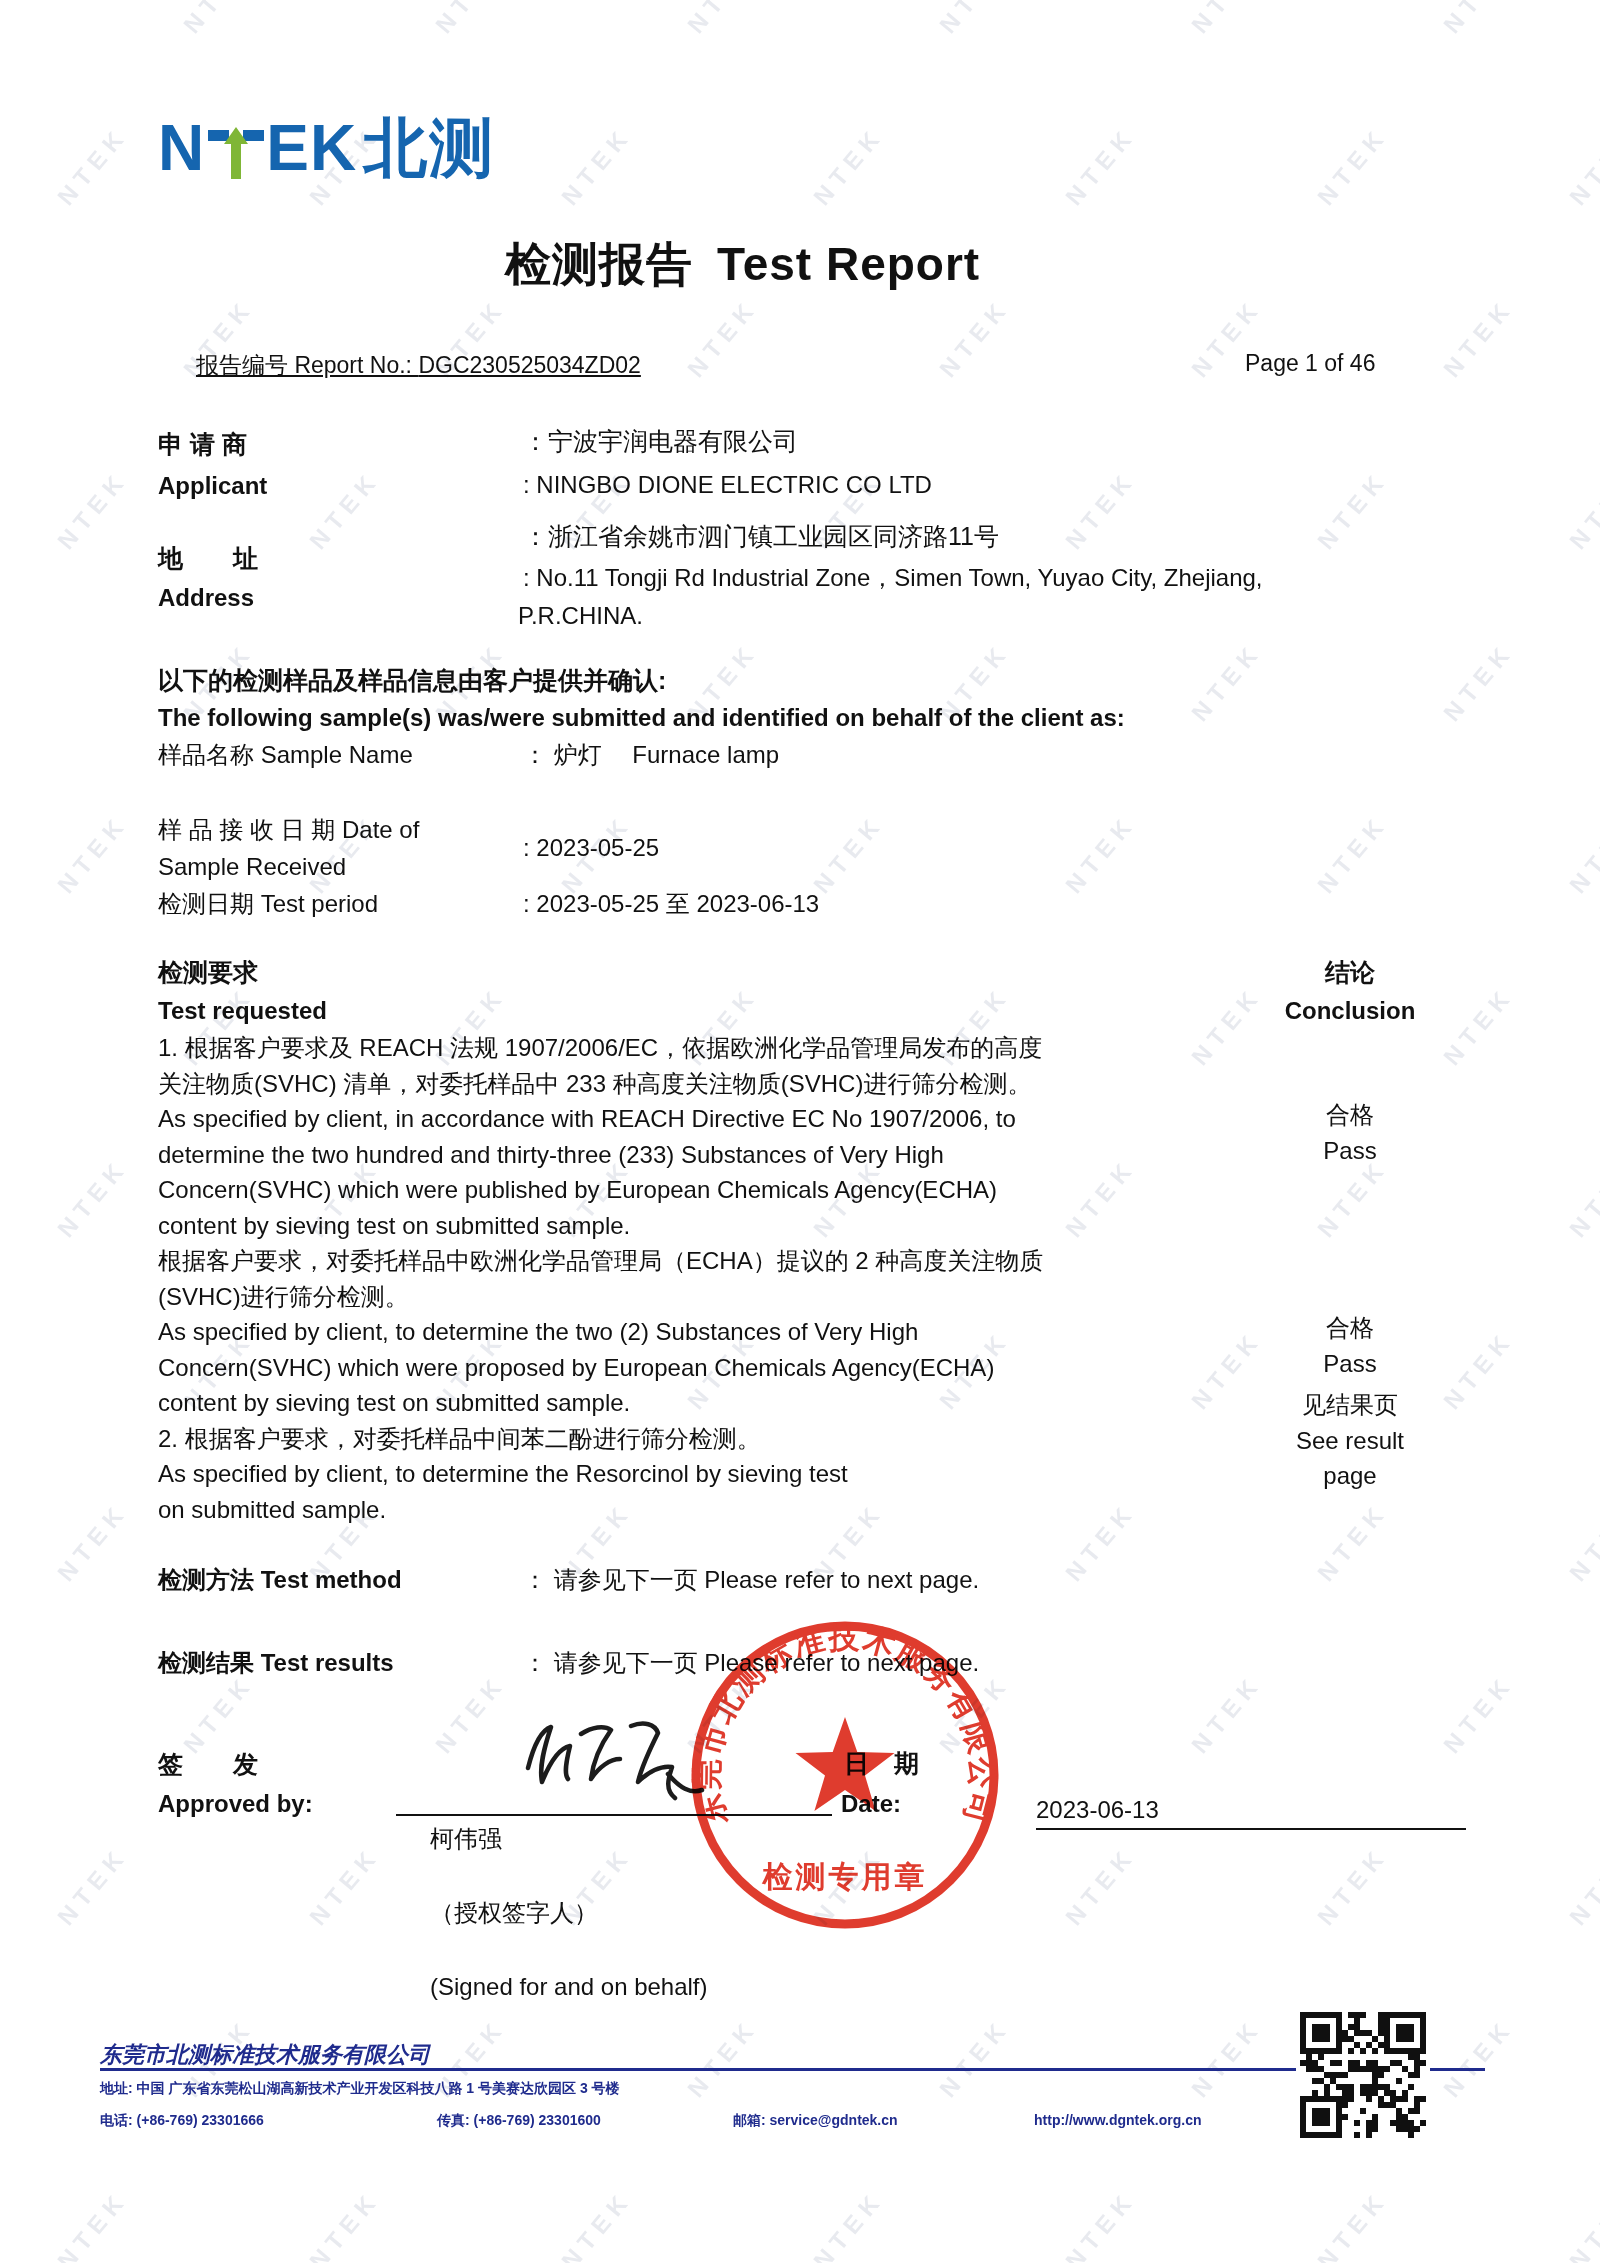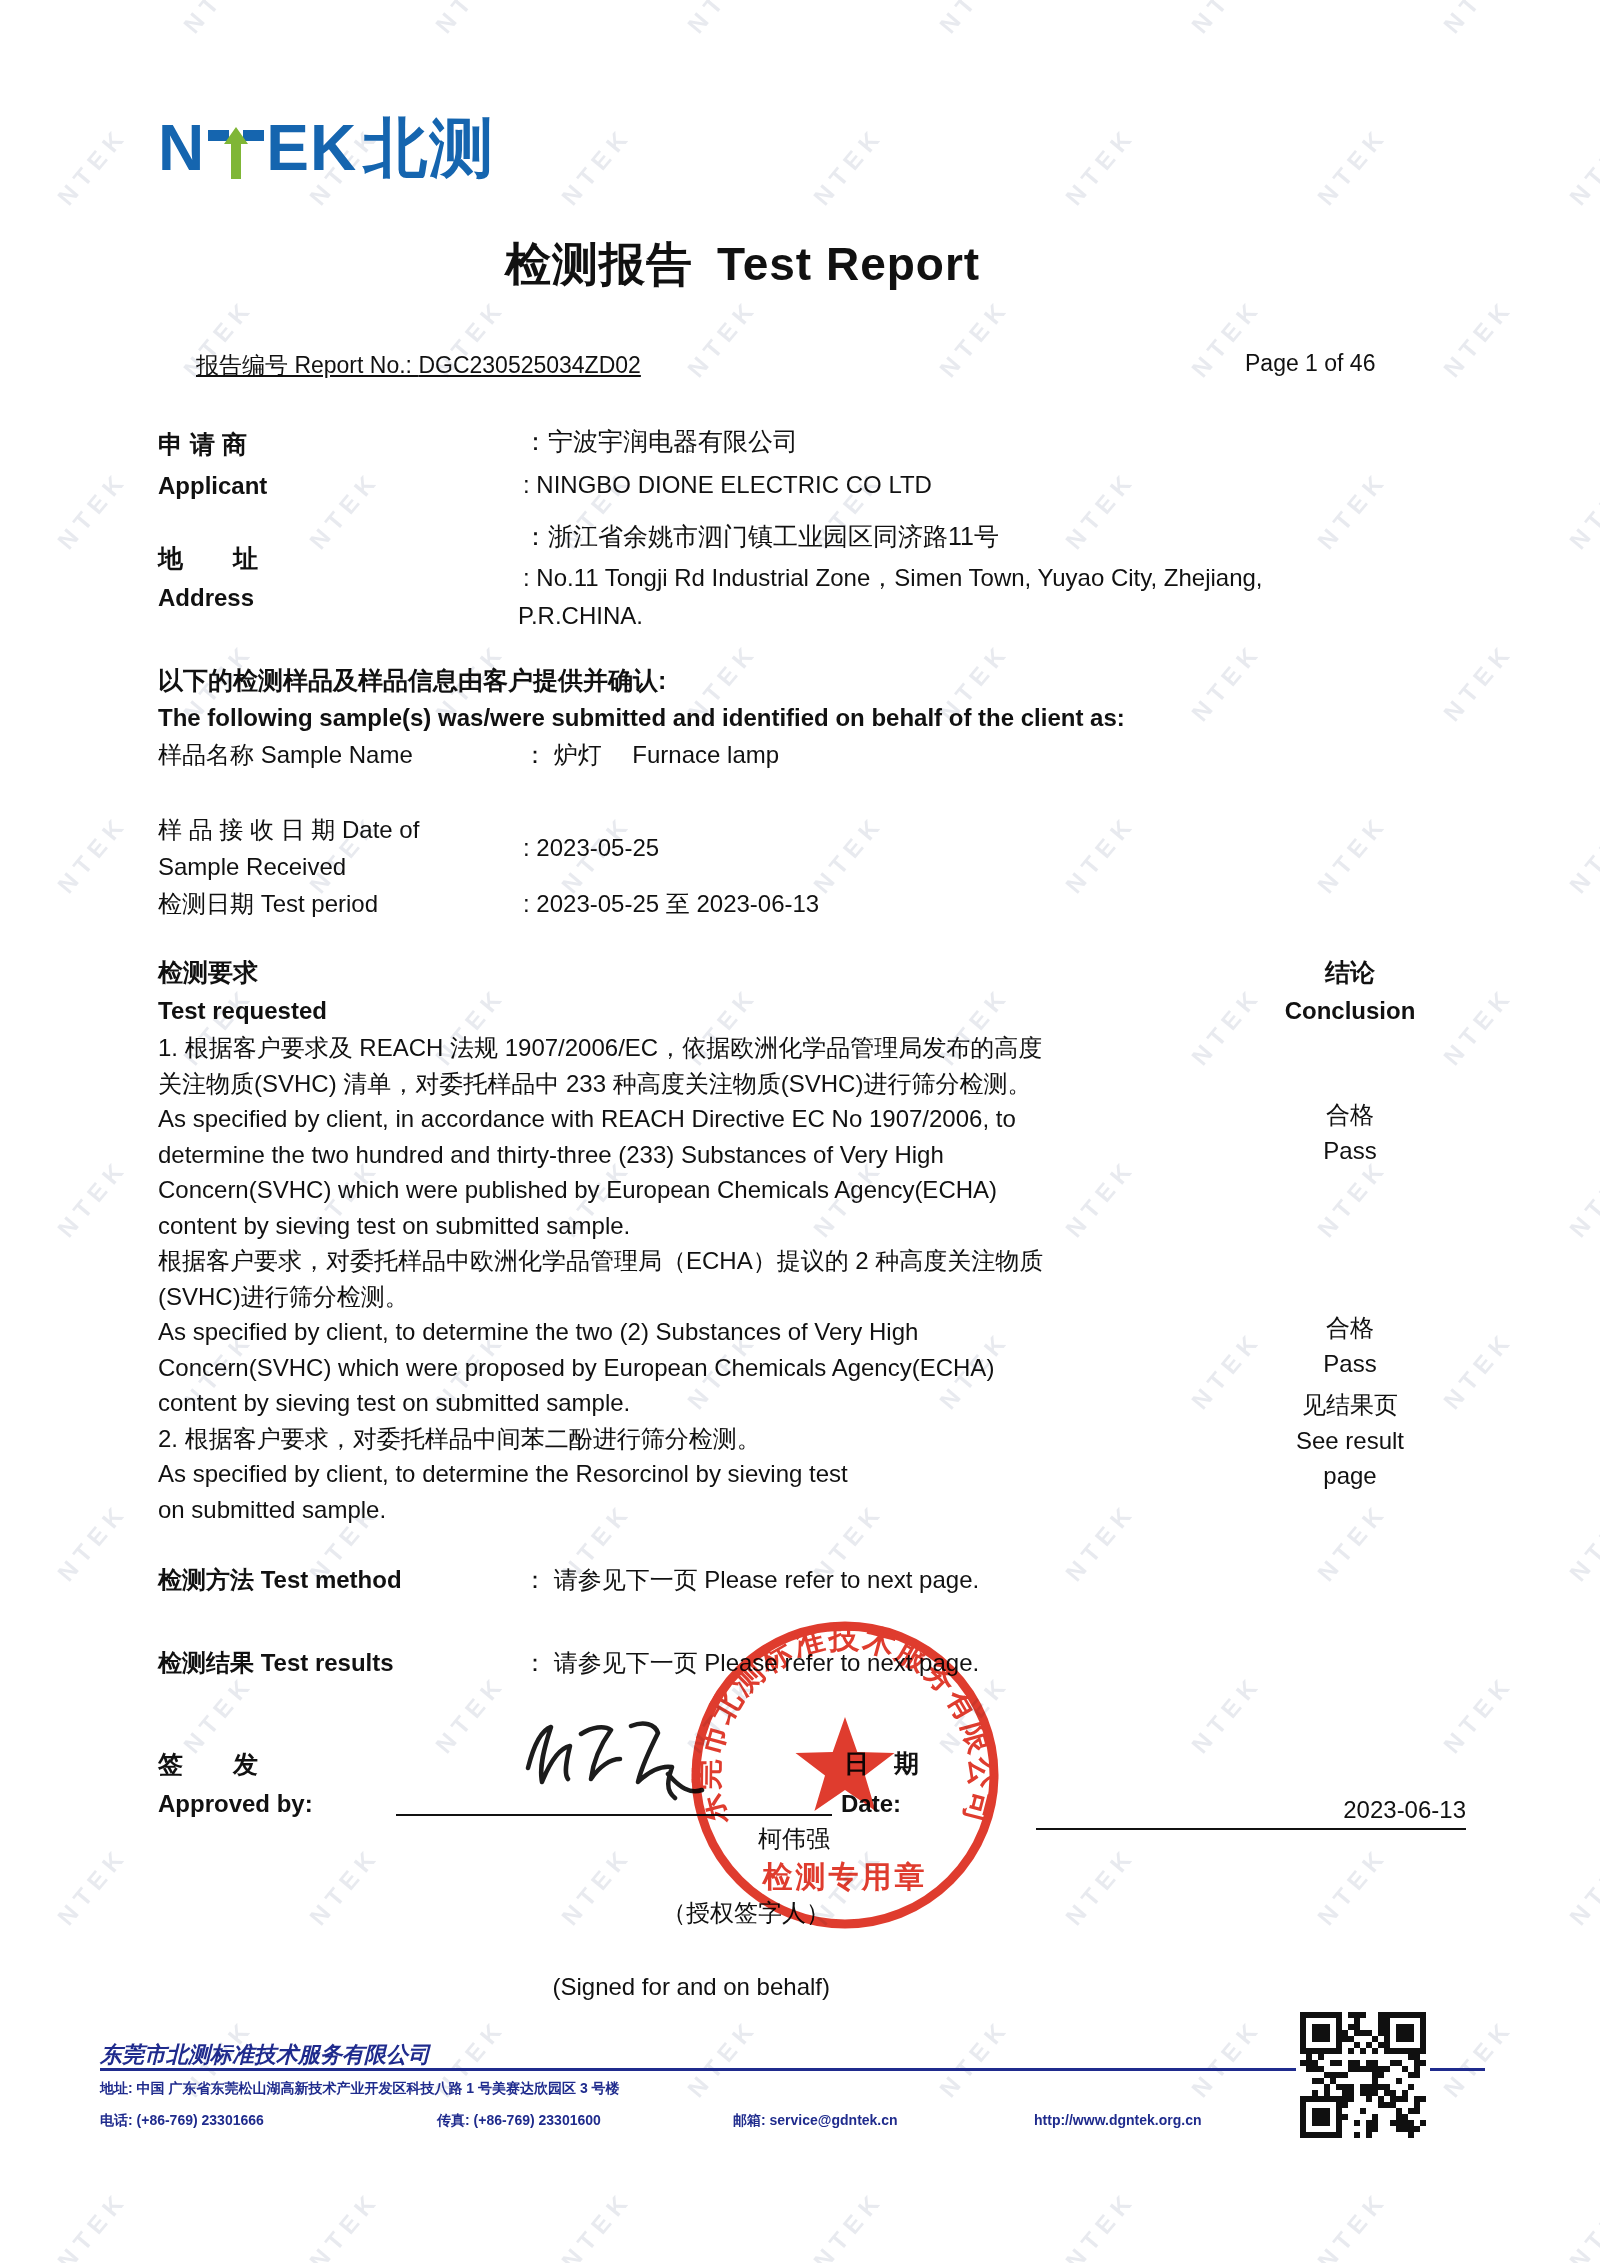--- a/index.html
+++ b/index.html
@@ -8,21 +8,21 @@
     font-family:"Liberation Sans", sans-serif;color:#111;overflow:hidden;
   }
   .abs{position:absolute;}
   .b{font-weight:bold;}
   .t16{font-size:16px;line-height:28px;}
   .t23{font-size:23px;}
   .t24{font-size:24px;line-height:35.5px;}
   .t25{font-size:25px;}
   .t46{font-size:46px;}
   .pre{white-space:pre-line;}
-  .center{text-align:right;}
+  .center{text-align:left;}
   
   #wm-layer{position:absolute;inset:0;z-index:0;pointer-events:none;overflow:hidden;}
   .wm{
     position:absolute;font-size:24px;letter-spacing:7px;font-weight:bold;
     color:rgba(148,158,184,0.22);transform:rotate(-50deg);white-space:nowrap;
   }
   .layer{z-index:2;}
   
   #logo{display:flex;align-items:flex-end;color:#1565af;font-weight:bold;line-height:1;}
   #logo .lat{font-size:64px;letter-spacing:1px;}

